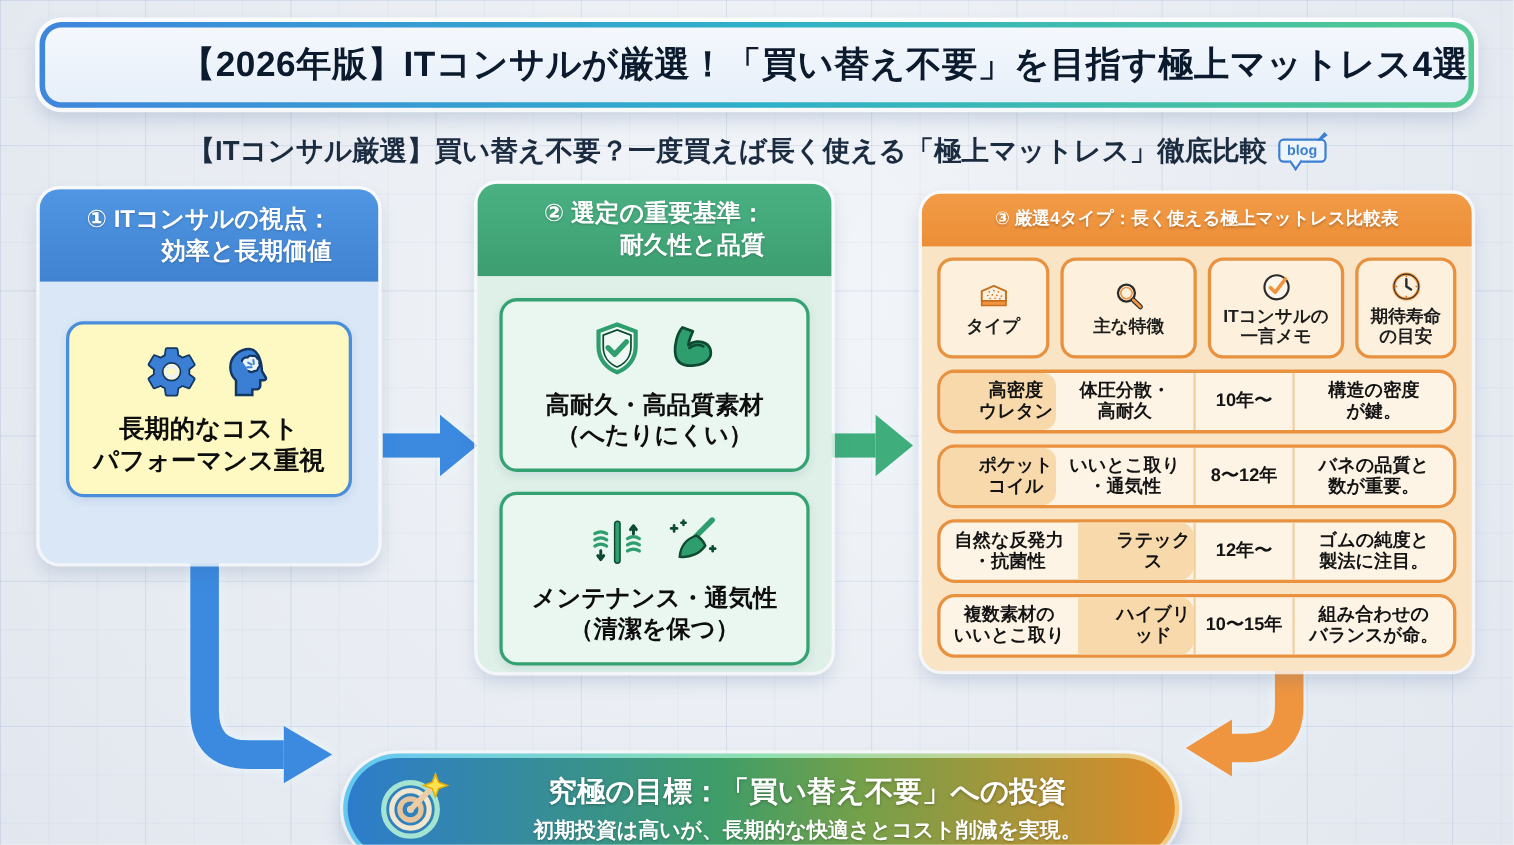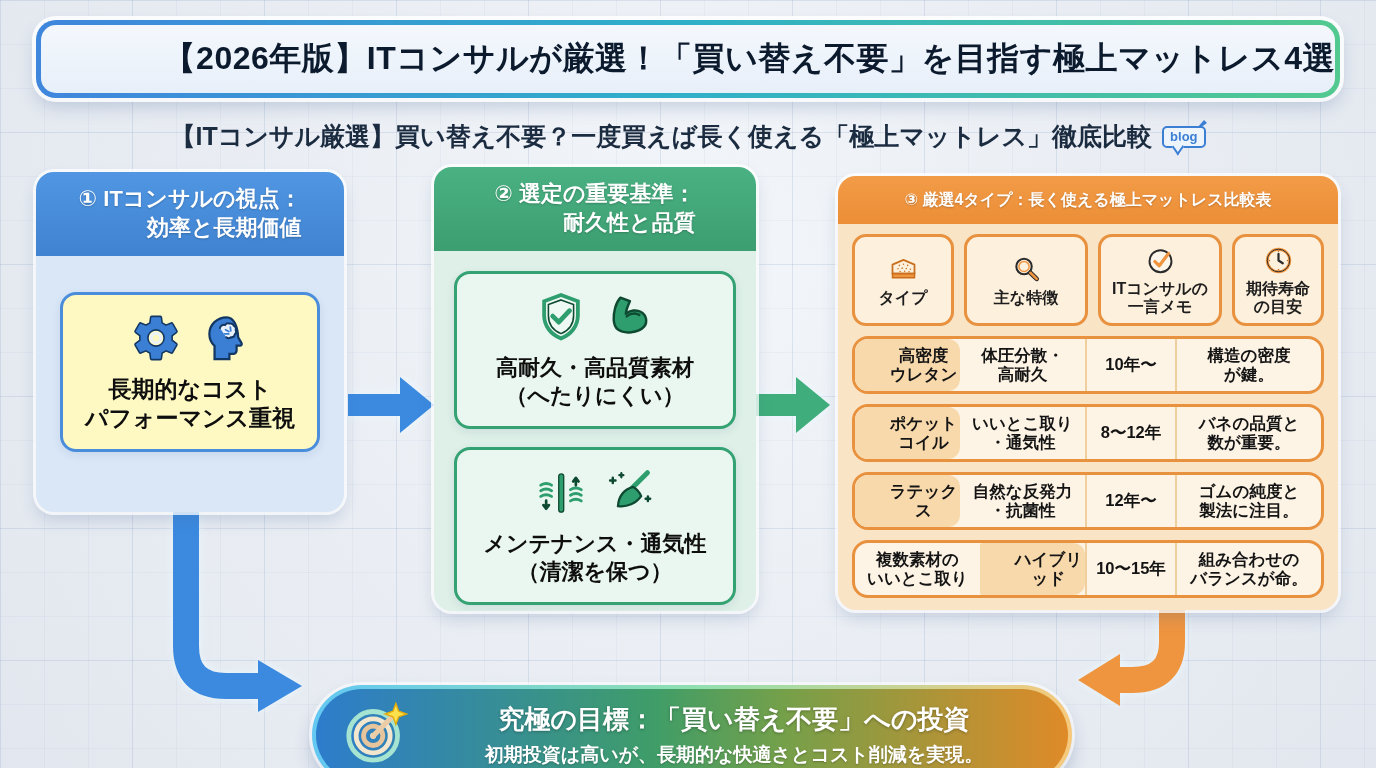--- a/index.html
+++ b/index.html
@@ -305,23 +305,23 @@
       <div class="t-row">
         <div class="t-cell t-type">ポケット
 コイル</div>
         <div class="t-cell t-feature">いいとこ取り
 ・通気性</div>
         <div class="t-cell t-life">8〜12年</div>
         <div class="t-cell t-memo">バネの品質と
 数が重要。</div>
       </div>
       <div class="t-row">
-        <div class="t-cell t-type">ラテックス</div>
         <div class="t-cell t-feature">自然な反発力
 ・抗菌性</div>
+        <div class="t-cell t-type">ラテックス</div>
         <div class="t-cell t-life">12年〜</div>
         <div class="t-cell t-memo">ゴムの純度と
 製法に注目。</div>
       </div>
       <div class="t-row">
         <div class="t-cell t-feature">複数素材の
 いいとこ取り</div>
         <div class="t-cell t-type">ハイブリッド</div>
         <div class="t-cell t-life">10〜15年</div>
         <div class="t-cell t-memo">組み合わせの

